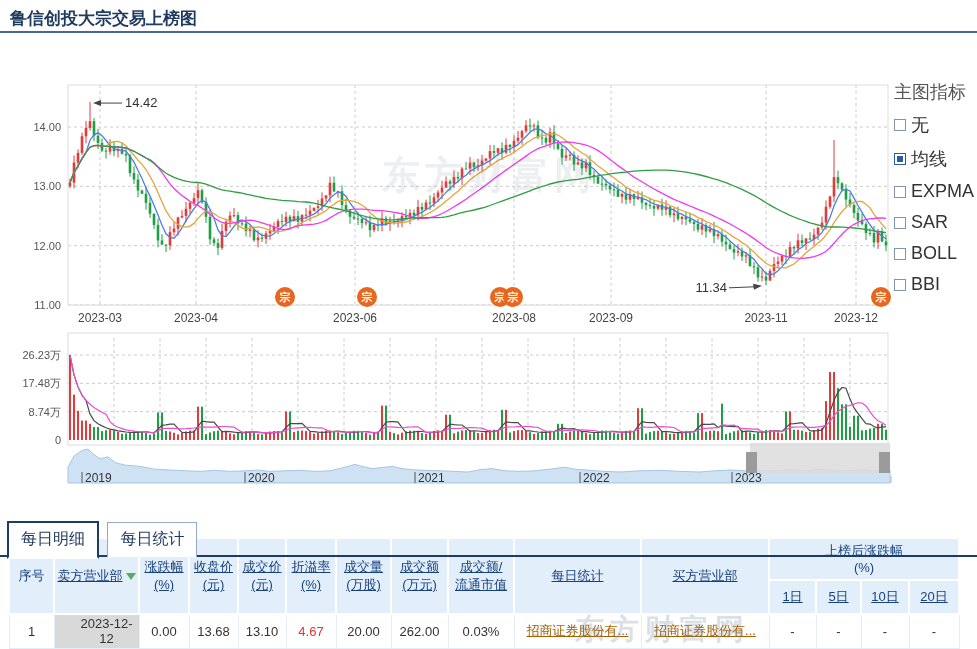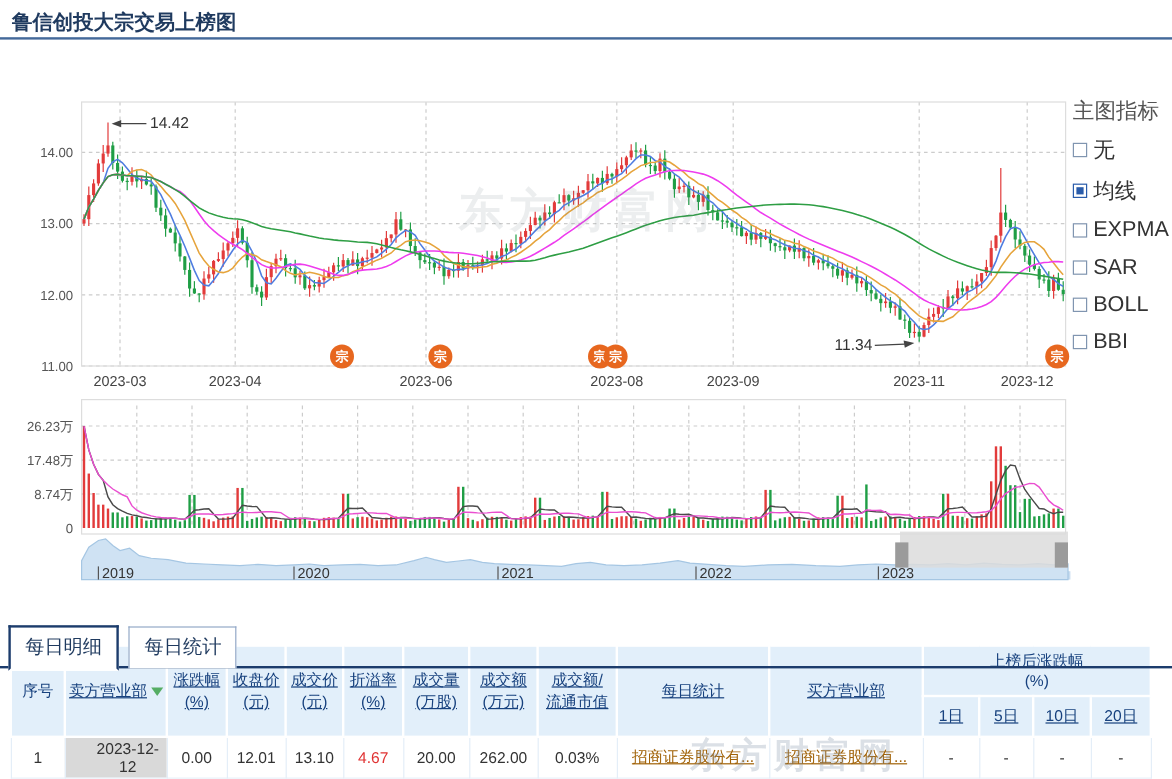--- a/index.html
+++ b/index.html
@@ -884,21 +884,21 @@
         <th class="sub-h"><span class="hlink">5日</span></th>
         <th class="sub-h"><span class="hlink">10日</span></th>
         <th class="sub-h"><span class="hlink">20日</span></th>
       </tr>
     </thead>
     <tbody>
       <tr>
         <td>1</td>
         <td class="date-cell">2023-12-12</td>
         <td>0.00</td>
-        <td>12.01</td>
+        <td>13.68</td>
         <td>13.10</td>
         <td class="red">4.67</td>
         <td>20.00</td>
         <td>262.00</td>
         <td>0.03%</td>
         <td><span class="cell-link">招商证券股份有...</span></td>
         <td><span class="cell-link">招商证券股份有...</span></td>
         <td>-</td>
         <td>-</td>
         <td>-</td>

